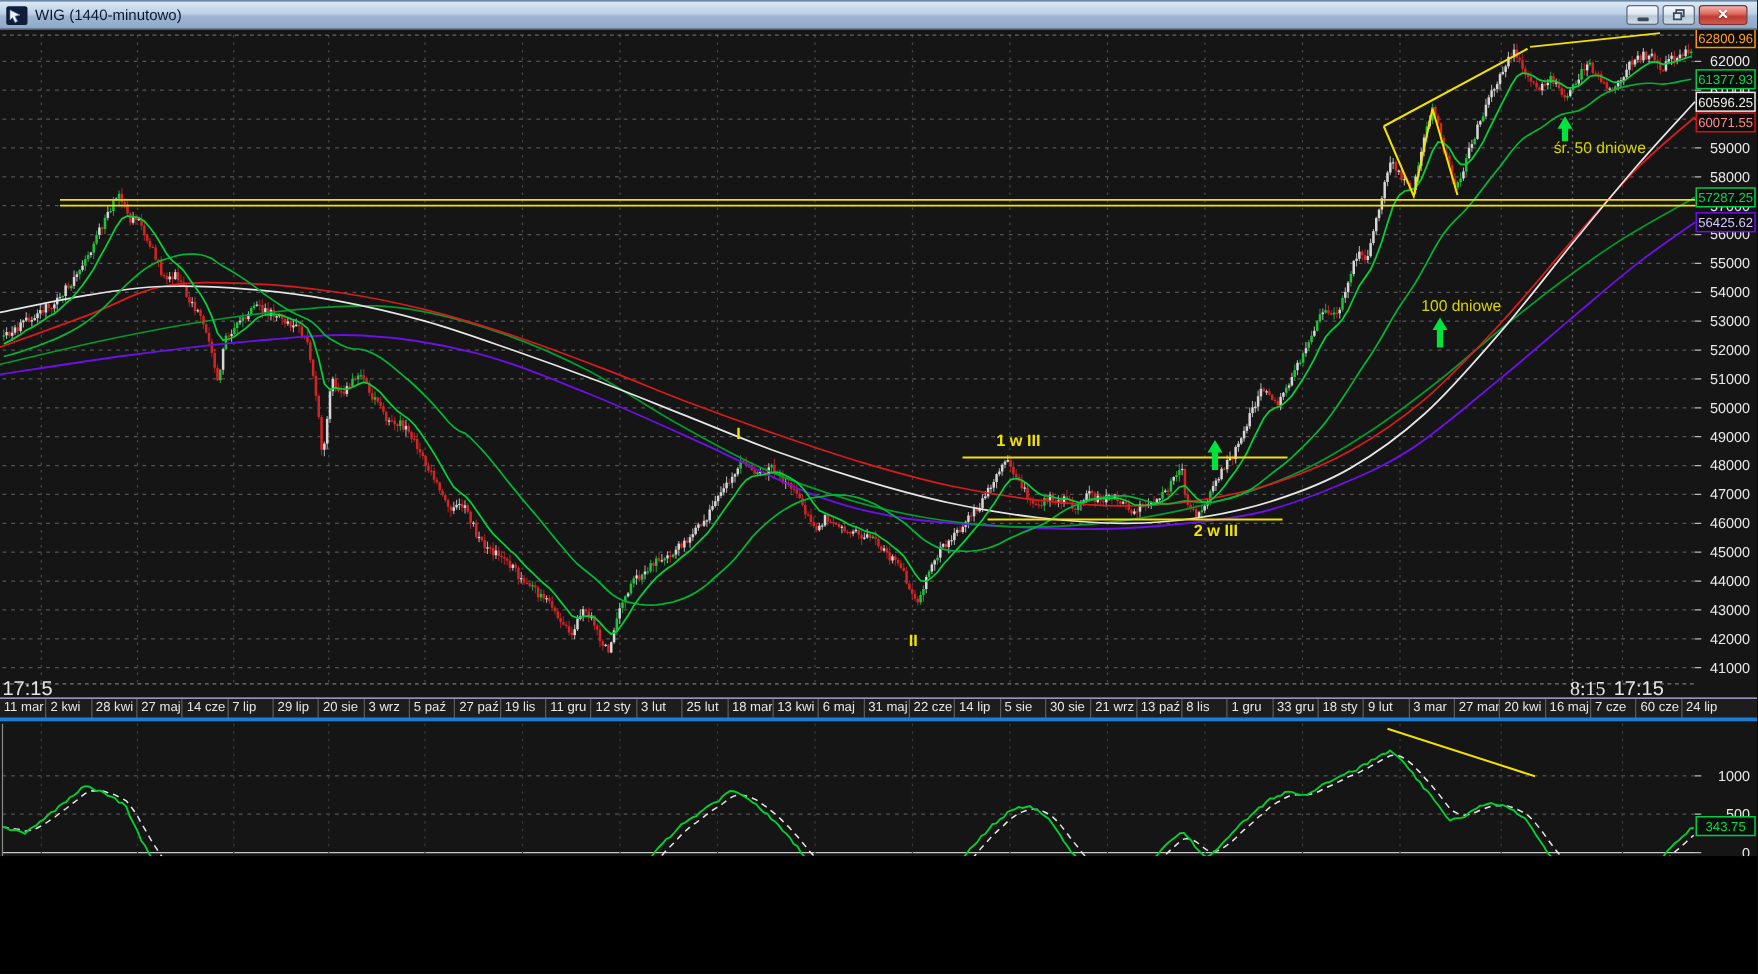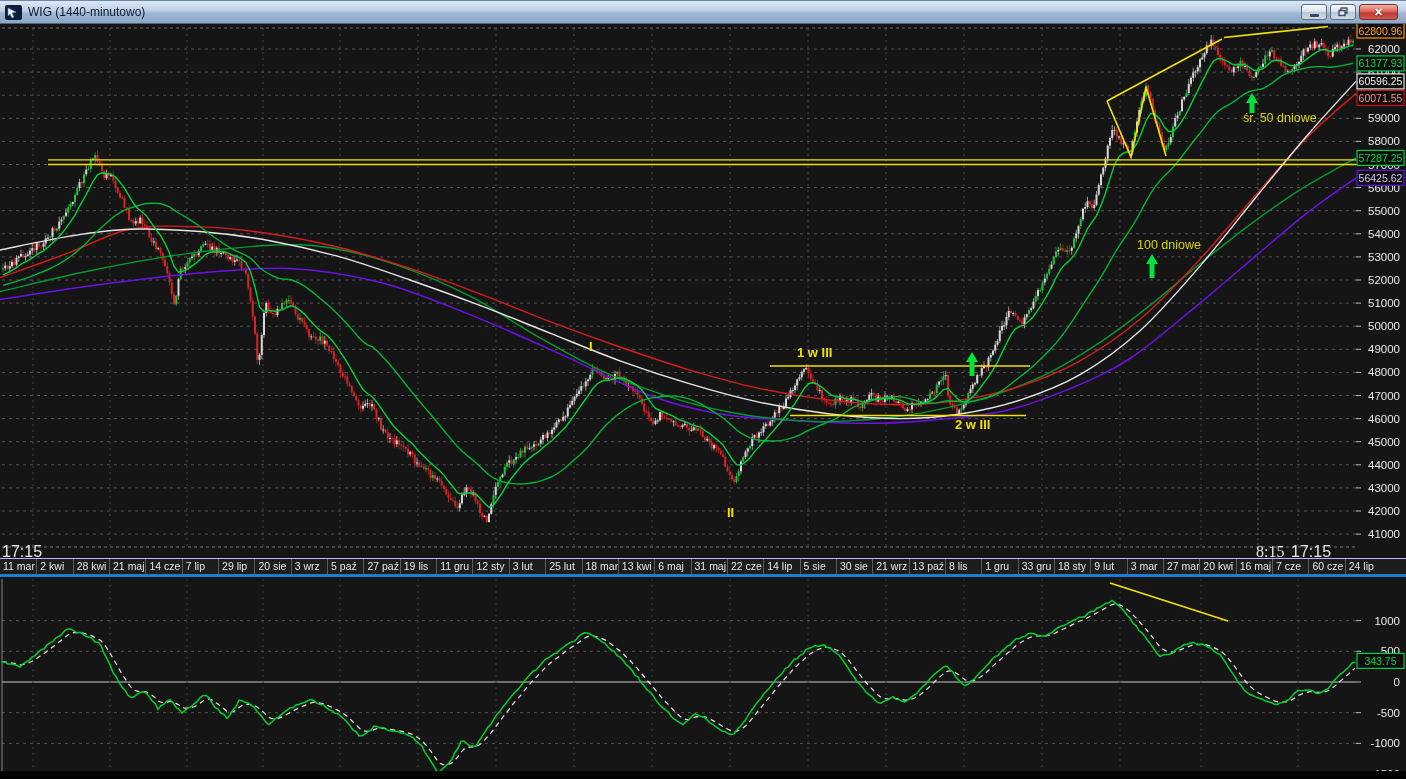--- a/index.html
+++ b/index.html
@@ -1,16 +1,16 @@
 <!DOCTYPE html>
 <html><head>
 <meta charset="utf-8">
 <style>
   html,body{margin:0;padding:0;background:#000;}
-  .window{position:relative;width:1406px;height:771px;background:#151515;overflow:hidden;
+  .window{position:relative;width:1406px;height:685px;background:#151515;overflow:hidden;
           font-family:"Liberation Sans",sans-serif;}
   .titlebar{position:absolute;left:0;top:0;width:1406px;height:24px;
     background:linear-gradient(#dce8f5 0%,#bcd0e6 45%,#9db6d2 55%,#8ea9c7 100%);
     border-top:1px solid #6d89a8;border-bottom:1px solid #4e637c;box-sizing:border-box;
     display:flex;align-items:center;}
   .app-icon{width:17px;height:15px;margin:0 6px 0 5px;background:#101d38;border-radius:2px;
     position:relative;flex:none;}
   .app-icon svg{position:absolute;left:1px;top:1px;}
   .title-text{font-size:12px;color:#0c1830;white-space:nowrap;}
   .winbtns{position:absolute;right:8px;top:3px;display:flex;gap:3px;}
@@ -1398,21 +1398,21 @@
     </svg>
 
   <div class="session-label" style="left:2px;">17:15</div>
   <div class="session-label" style="left:1256px;font-family:Liberation Serif, serif;">8:15</div>
   <div class="session-label" style="left:1291px;">17:15</div>
 
   <div class="xaxis-row" id="xAxisRow">
       <div class="xcell">11 mar</div>
       <div class="xcell">2 kwi</div>
       <div class="xcell">28 kwi</div>
-      <div class="xcell">21 maj</div>
+      <div class="xcell">27 maj</div>
       <div class="xcell">14 cze</div>
       <div class="xcell">7 lip</div>
       <div class="xcell">29 lip</div>
       <div class="xcell">20 sie</div>
       <div class="xcell">3 wrz</div>
       <div class="xcell">5 paź</div>
       <div class="xcell">27 paź</div>
       <div class="xcell">19 lis</div>
       <div class="xcell">11 gru</div>
       <div class="xcell">12 sty</div>

